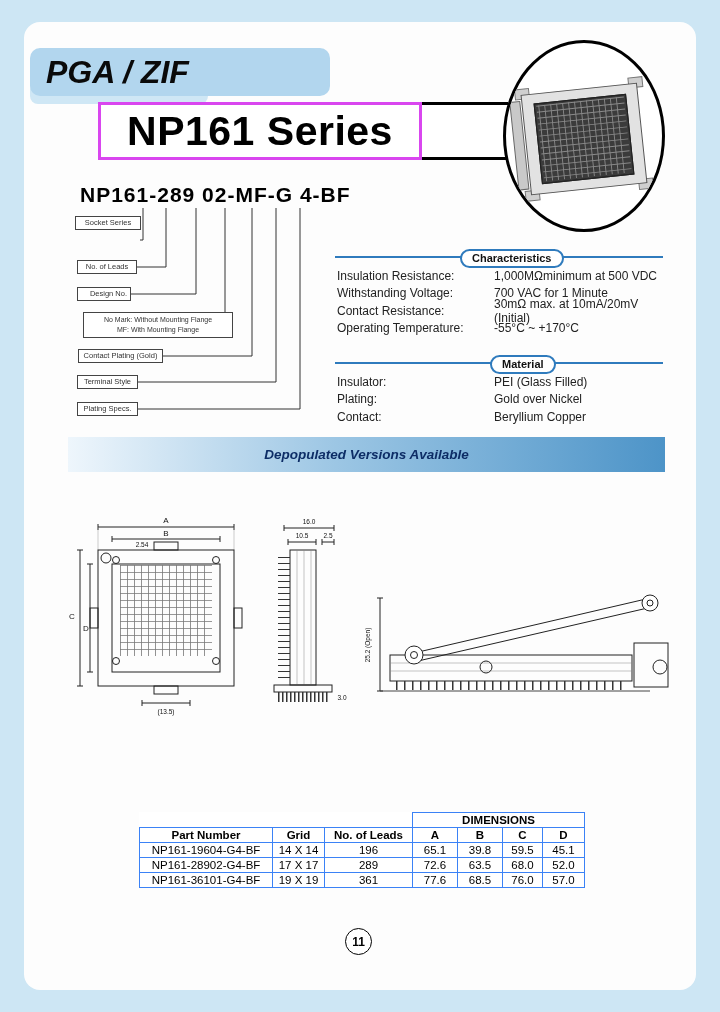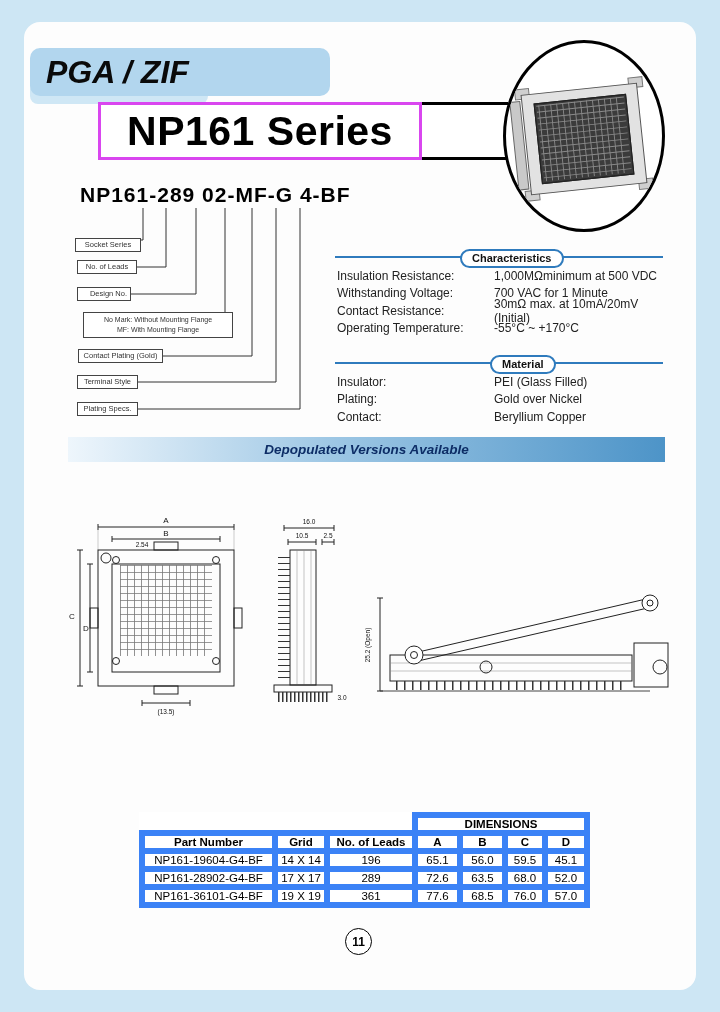--- a/index.html
+++ b/index.html
@@ -26,31 +26,31 @@
 
   .blue-line { position:absolute; height:2px; background:#2f7bbd; }
   .pill { position:absolute; border:2px solid #2f7bbd; border-radius:10px; background:#fff; padding:0 10px;
           font-size:11px; font-weight:bold; line-height:15px; color:#111; z-index:2; }
 
   .spec-rows { position:absolute; width:332px; font-size:12px; color:#222; }
   .spec-row { display:flex; height:17.5px; align-items:center; }
   .spec-label { width:157px; flex:none; }
   .spec-value { flex:1; }
 
-  .banner { position:absolute; left:68px; top:437px; width:597px; height:25px;
+  .banner { position:absolute; left:68px; top:437px; width:597px; height:35px;
             background:linear-gradient(90deg,#eef6fc 0%,#9cc6e4 45%,#4d94c8 100%);
             display:flex; align-items:center; justify-content:center;
             font-size:13.5px; font-weight:bold; font-style:italic; color:#0d2d66; }
 
   .connsvg { position:absolute; left:70px; top:205px; z-index:1; }
   .drawsvg { position:absolute; left:50px; top:495px; }
 
   .dimwrap { position:absolute; left:139px; top:812px; }
   table.dim { border-collapse:collapse; font-size:11.5px; color:#000; background:#fff; }
-  table.dim td { border:6px solid #3b82f6; height:15px; text-align:center; padding:0 3px; }
+  table.dim td { border:1px solid #3b82f6; height:15px; text-align:center; padding:0 3px; }
   table.dim td.nob { border:none; background:transparent; }
   table.dim td.hdr { font-weight:bold; }
 
   .pagenum { position:absolute; left:345px; top:928px; width:27px; height:27px; border:1.5px solid #000; border-radius:50%;
              display:flex; align-items:center; justify-content:center; font-size:12px; font-weight:bold; background:#fff; }
 </style>
 </head>
 <body>
 
 <div class="canvas">
@@ -81,21 +81,21 @@
       </g>
     </svg>
   </div>
 
   <div class="partcode">NP161-289 02-MF-G 4-BF</div>
 
   <svg class="connsvg" width="300" height="215" viewBox="0 0 300 215">
     <path d="M73 3V35H70 M96 3V62H66 M126 3V89H60 M155 3V107 M182 3V151H92 M206 3V177H67 M230 3V204H67" fill="none" stroke="#333" stroke-width="1"></path>
   </svg>
 
-  <div class="callout" style="left:75px; top:238px; width:66px;">Socket Series</div>
+  <div class="callout" style="left:75px; top:216px; width:66px;">Socket Series</div>
   <div class="callout" style="left:77px; top:260px; width:60px;">No. of Leads</div>
   <div class="callout" style="left:77px; top:287px; width:54px;text-align:right;">Design No.</div>
   <div class="callout4" style="left:83px; top:312px; width:150px;">
     <div>No Mark: Without Mounting Flange</div>
     <div>MF: With Mounting Flange</div>
   </div>
   <div class="callout" style="left:78px; top:349px; width:85px;">Contact Plating (Gold)</div>
   <div class="callout" style="left:77px; top:375px; width:61px;">Terminal Style</div>
   <div class="callout" style="left:77px; top:402px; width:61px;">Plating Specs.</div>
 
@@ -252,21 +252,21 @@
         <td class="hdr">A</td>
         <td class="hdr">B</td>
         <td class="hdr">C</td>
         <td class="hdr">D</td>
       </tr>
       <tr>
         <td>NP161-19604-G4-BF</td>
         <td>14 X 14</td>
         <td>196</td>
         <td>65.1</td>
-        <td>56.0</td>
+        <td>39.8</td>
         <td>59.5</td>
         <td>45.1</td>
       </tr>
       <tr>
         <td>NP161-28902-G4-BF</td>
         <td>17 X 17</td>
         <td>289</td>
         <td>72.6</td>
         <td>63.5</td>
         <td>68.0</td>

